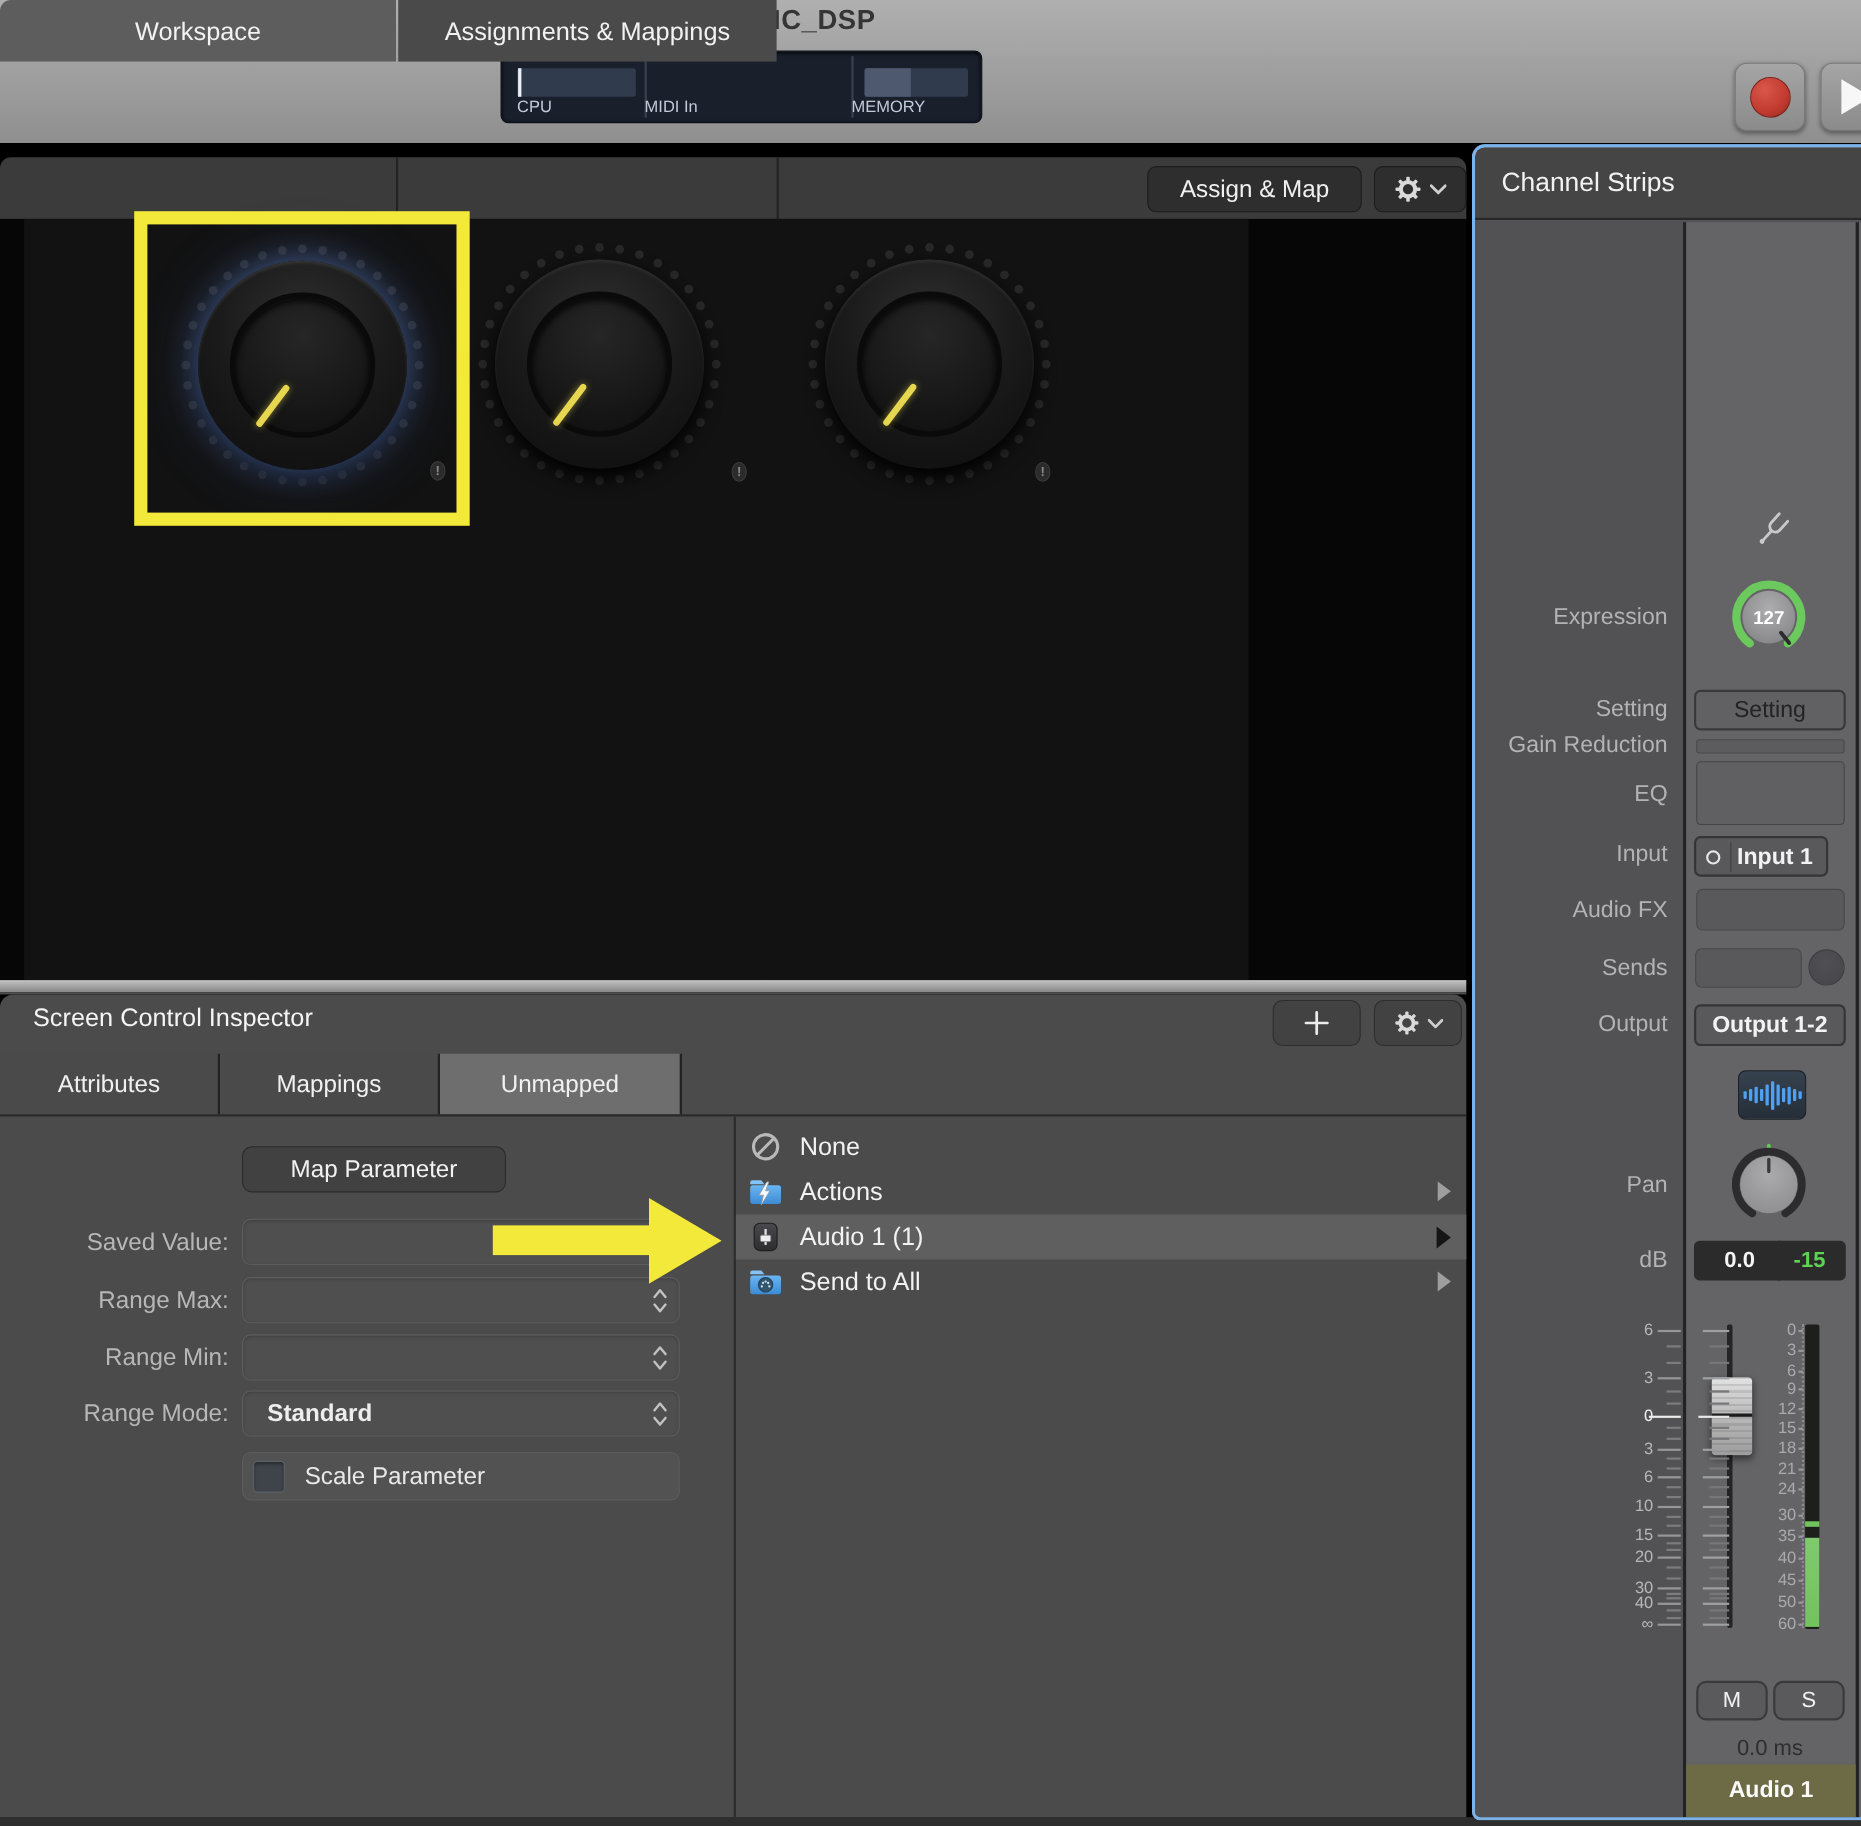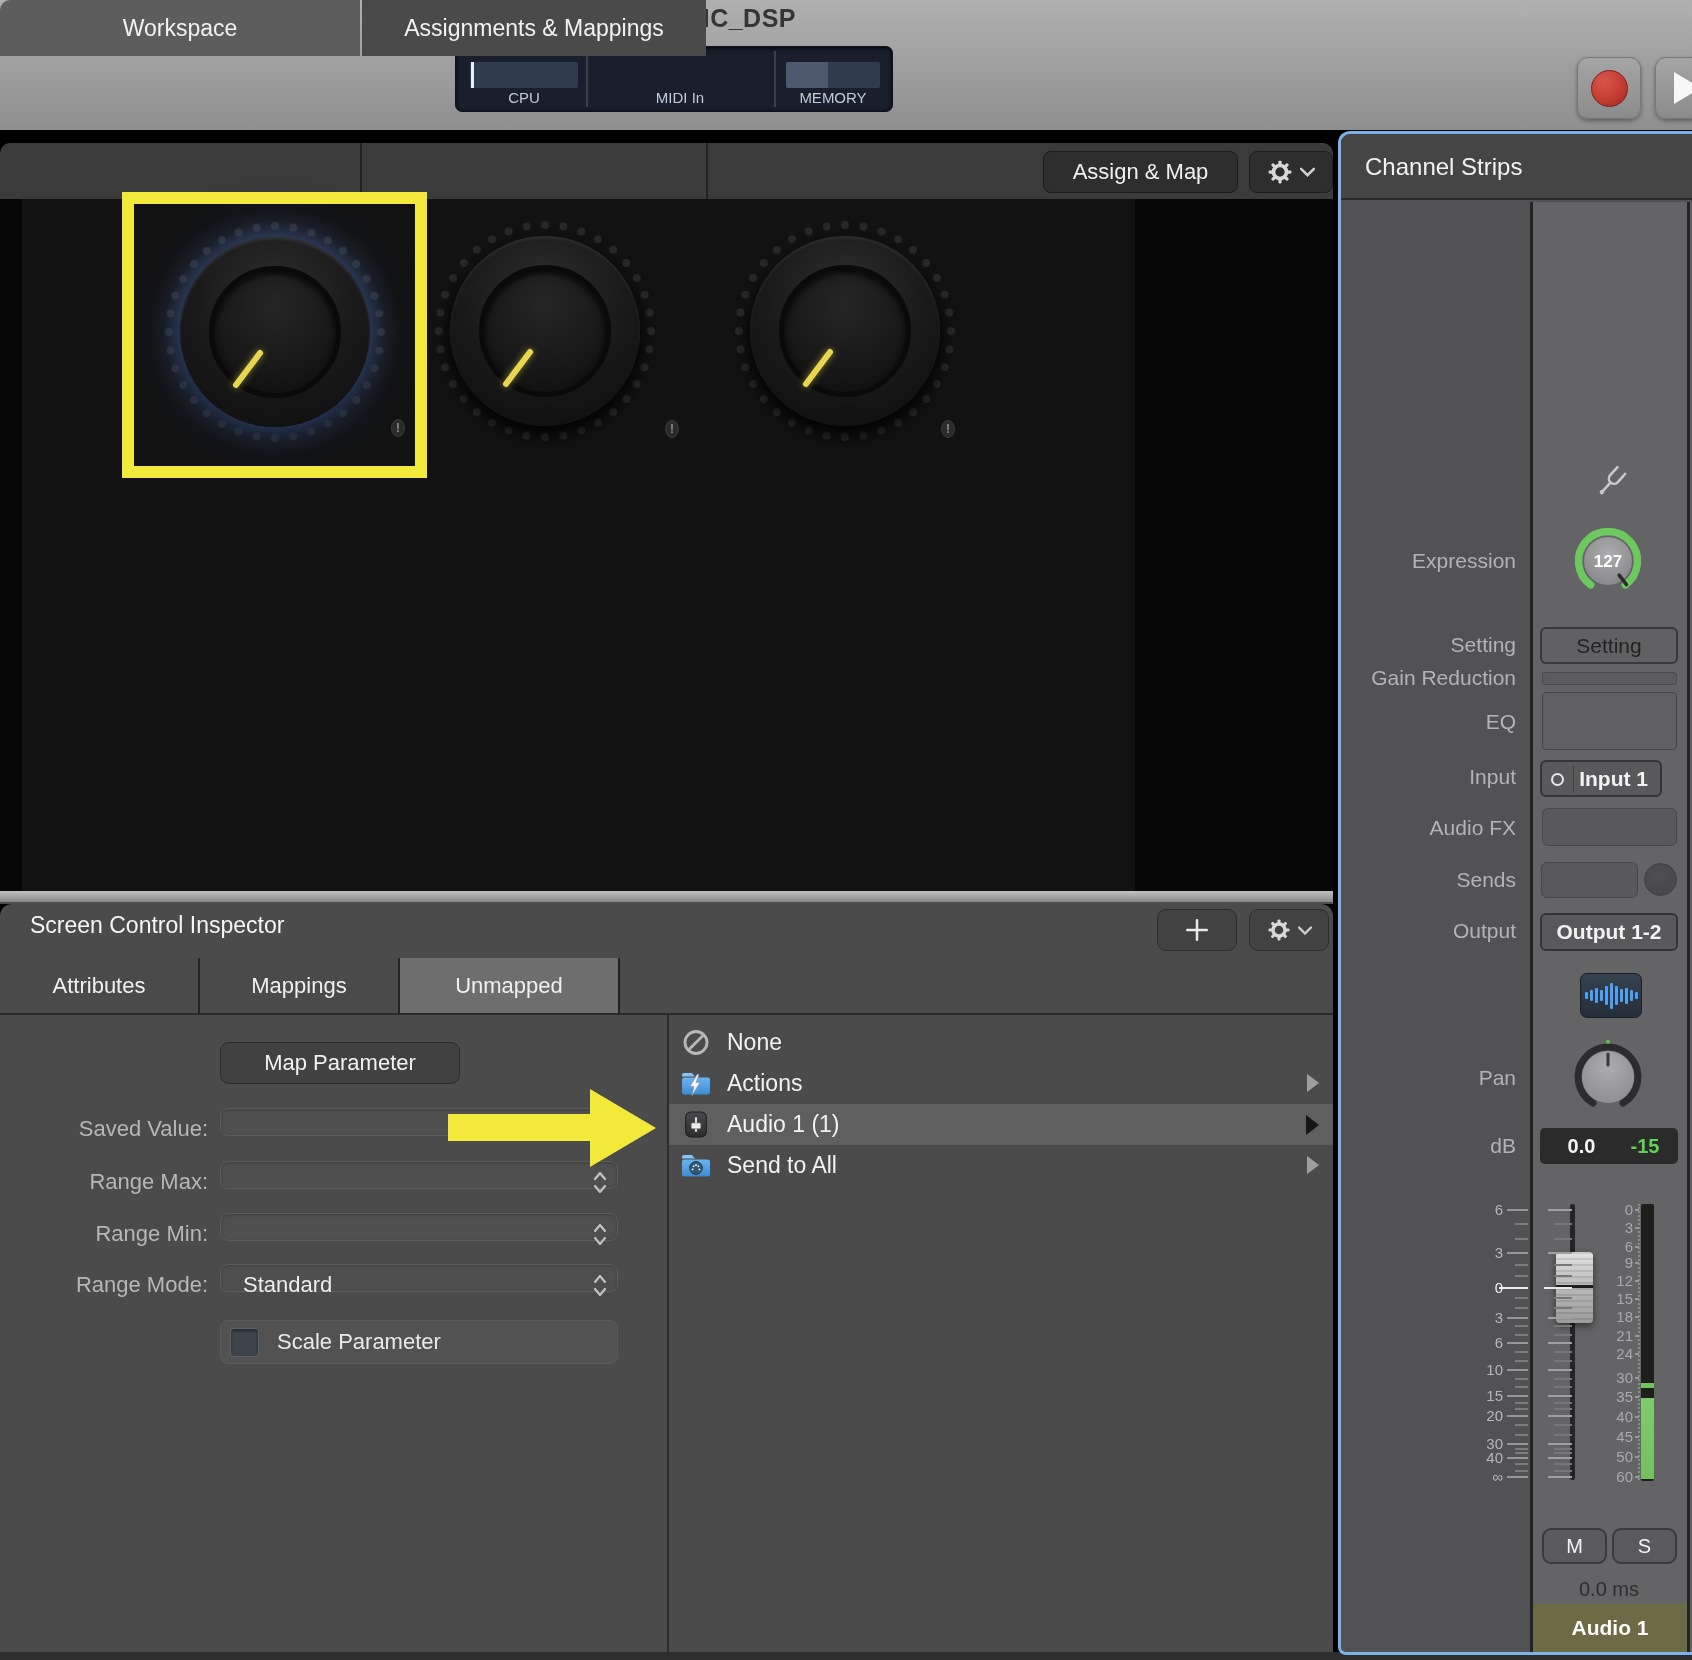--- a/index.html
+++ b/index.html
@@ -7,21 +7,21 @@
   #root{position:relative;width:1692px;height:1660px;overflow:hidden;background:#969696;}
 
   
   .topbar{position:absolute;left:0;top:0;width:1692px;height:133px;
     background:linear-gradient(#b0b0b0,#8e8e8e);}
   .win-title{position:absolute;left:505px;top:4px;font-size:25px;font-weight:bold;color:#353535;letter-spacing:.5px;}
   .doc-icon{position:absolute;left:462px;top:2px;width:33px;height:33px;}
   .lcd{position:absolute;left:455px;top:46px;width:438px;height:66px;background:#19202c;
     border:1px solid #0d121b;border-radius:7px;box-shadow:inset 0 1px 4px #000;}
   .lcd-div{position:absolute;top:4px;bottom:4px;width:2px;background:#39414f;}
-  .lcd-label{position:absolute;bottom:5px;font-size:15px;color:#c2cad8;text-align:center;}
+  .lcd-label{position:absolute;bottom:5px;font-size:15px;color:#c2cad8;}
   .lcd-slot{position:absolute;top:15px;height:26px;background:#313b4e;border-radius:2px;}
   .cpu-tick{position:absolute;left:1px;top:0;width:3px;height:26px;background:#eceff5;}
   .mem-fill{position:absolute;left:0;top:0;width:42px;height:26px;background:#4e5970;border-radius:2px 0 0 2px;}
   .transport{position:absolute;top:57px;width:64px;height:62px;border:1px solid #777;
     border-radius:11px;background:linear-gradient(#a5a5a5,#8b8b8b);box-shadow:0 2px 4px rgba(0,0,0,.35);padding:0;}
   .rec-dot{position:absolute;left:50%;top:50%;width:37px;height:37px;margin:-18.5px 0 0 -18.5px;border-radius:50%;
     background:radial-gradient(circle at 35% 30%, #d8574a, var(--record-red) 60%, #93291f);border:1px solid #7c221b;}
   .play-tri{position:absolute;left:18px;top:14px;width:0;height:0;
     border-left:27px solid #f7f7f7;border-top:16px solid transparent;border-bottom:16px solid transparent;}
 
@@ -71,22 +71,22 @@
     display:flex;align-items:center;justify-content:center;gap:7px;padding:0;}
   .insp-tab{position:absolute;top:958px;height:55px;line-height:55px;text-align:center;font-size:22px;color:#f0f0f0;background:#4a4a4a;}
   .insp-tab.selected{background:#6e6e6e;}
   .insp-tabsep{position:absolute;top:958px;width:2px;height:55px;background:#222;}
   .insp-tabline{position:absolute;left:0;top:1013px;width:1333px;height:2px;background:#2a2a2a;}
   .vdivider{position:absolute;left:667px;top:1015px;width:2px;height:637px;background:#2c2c2c;}
 
   .map-param{position:absolute;left:220px;top:1042px;width:240px;height:42px;background:#414141;
     border:1px solid #2b2b2b;border-radius:9px;color:#f2f2f2;font-size:22px;padding:0;}
   .field-label{position:absolute;left:0;width:208px;height:42px;line-height:42px;text-align:right;font-size:22px;color:#b7b7b7;}
-  .field-box{position:absolute;left:220px;width:398px;height:28px;background:#4f4f4f;border:1px solid #5c5c5c;
-    border-radius:8px;box-shadow:inset 0 1px 3px rgba(0,0,0,.22);}
+  .field-box{position:absolute;left:220px;width:398px;height:42px;background:#4f4f4f;border:1px solid #5c5c5c;
+    border-radius:8px;box-shadow:inset 0 1px 3px rgba(0,0,0,.22);font-weight:bold;}
   .field-value{position:absolute;left:22px;top:0;height:40px;line-height:40px;font-size:22px;color:#ededed;}
   .stepper{position:absolute;right:8px;top:7px;}
   .scale-row{position:absolute;left:220px;top:1320px;width:398px;height:44px;background:#525252;
     border:1px solid #5c5c5c;border-radius:8px;}
   .checkbox{position:absolute;left:9px;top:7px;width:29px;height:29px;background:#3f444b;
     border:1px solid #5b6169;border-radius:4px;box-shadow:inset 0 2px 3px rgba(0,0,0,.4);}
   .scale-label{position:absolute;left:56px;top:0;height:42px;line-height:42px;font-size:22px;color:#e9e9e9;}
 
   .menu-row{position:absolute;left:669px;width:664px;height:41px;}
   .menu-row.selected{background:#5f5f5f;}

